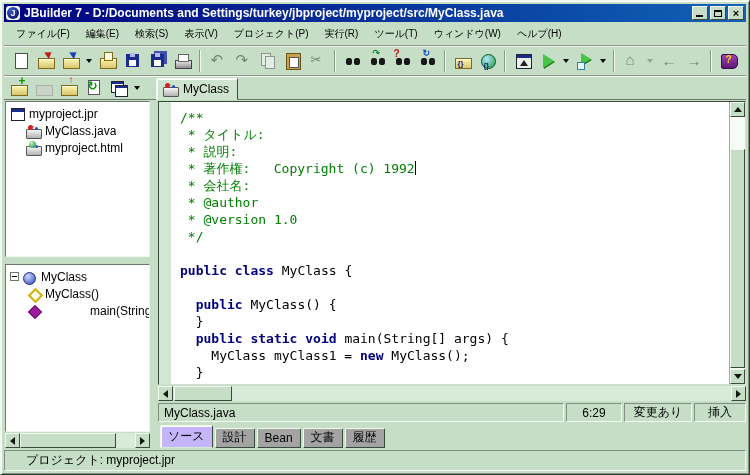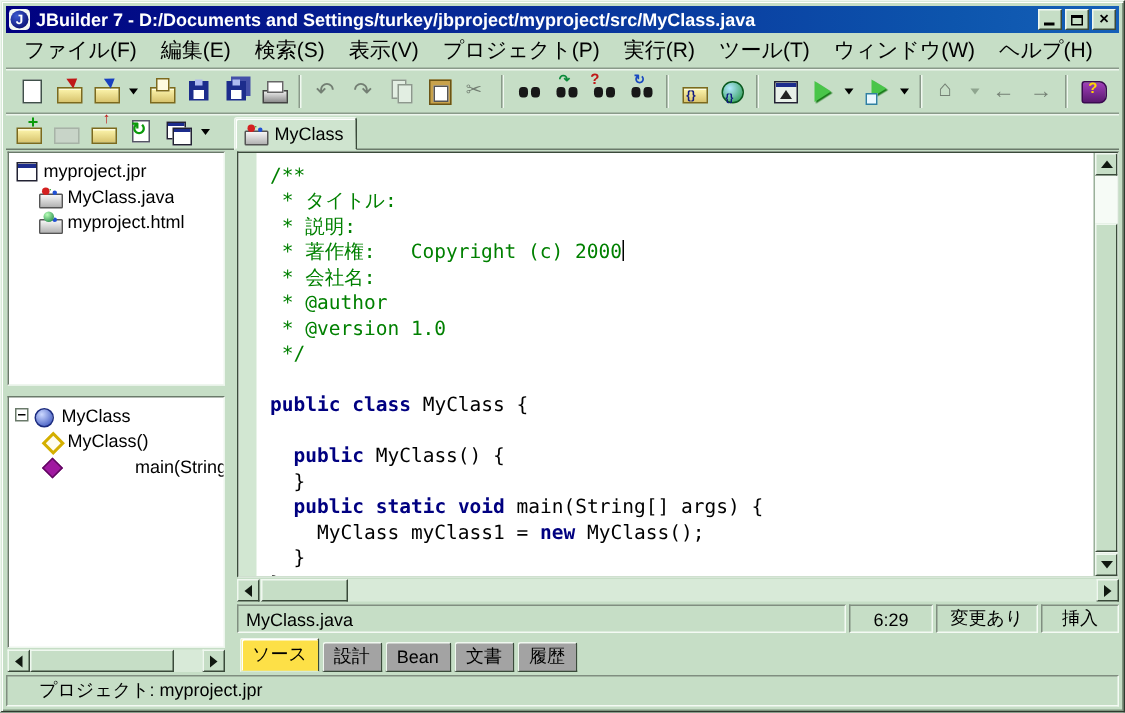--- a/index.html
+++ b/index.html
@@ -23,21 +23,21 @@
   .winbtns{display:flex;gap:2px;flex:0 0 auto;}
   .wbtn{width:16px;height:14px;background:#c6dec6;border:1px solid;border-color:#f0f8f0 #3a4a3a #3a4a3a #f0f8f0;
     display:flex;align-items:center;justify-content:center;position:relative;padding:0;font-family:inherit;}
   .g-min{position:absolute;left:3px;bottom:2px;width:7px;height:2px;background:#000;}
   .g-max{width:8px;height:7px;border:1px solid #000;border-top-width:2px;}
   .g-close{font-size:11px;font-weight:bold;line-height:1;color:#000;}
 
   
   .menubar{height:24px;display:flex;align-items:center;padding:0 4px;flex:0 0 auto;
     border-bottom:1px solid #8a9a8a;box-shadow:0 1px 0 #eef6ee;}
-  .menu-item{font-size:14px;color:#000;padding:3px 8px;white-space:nowrap;}
+  .menu-item{font-size:10px;color:#000;padding:3px 8px;white-space:nowrap;}
 
   
   .toolbar{height:30px;display:flex;align-items:center;padding:0 4px;flex:0 0 auto;
     border-bottom:1px solid #8a9a8a;box-shadow:0 1px 0 #eef6ee;}
   .tbtn{width:25px;height:24px;background:transparent;border:1px solid transparent;display:flex;align-items:center;justify-content:center;padding:0;}
   .tbtn.disabled{filter:grayscale(1);opacity:.5;}
   .ddbtn{width:12px;height:24px;background:transparent;border:1px solid transparent;display:flex;align-items:center;justify-content:center;padding:0;}
   .ddarr{width:0;height:0;border:3px solid transparent;border-top:4px solid #000;margin-top:4px;}
   .ddarr.disabled{border-top-color:#8fa58f;}
   .tsep{width:2px;height:22px;border-left:1px solid #8a9a8a;border-right:1px solid #f0f8f0;margin:0 4px;flex:0 0 auto;}
@@ -180,21 +180,21 @@
   .estatus{height:19px;display:flex;gap:2px;margin-top:2px;flex:0 0 auto;font-size:12px;}
   .ecell{border:1px solid;border-color:#808e80 #f4faf4 #f4faf4 #808e80;padding:1px 5px;display:flex;align-items:center;white-space:nowrap;}
   .ecell.file{flex:1 1 auto;justify-content:flex-start;}
   .ecell.pos{width:56px;justify-content:center;}
   .ecell.mod{width:68px;justify-content:center;}
   .ecell.ins{width:52px;justify-content:center;}
 
   .ctabs{height:26px;display:flex;align-items:flex-end;gap:2px;padding:3px 2px 0 2px;flex:0 0 auto;}
   .ctab{font-size:12px;padding:2px 7px 3px 7px;background:#a3a3a3;border:1px solid;border-color:#f0f8f0 #3a4a3a #3a4a3a #f0f8f0;
     border-radius:2px 2px 0 0;white-space:nowrap;height:20px;display:flex;align-items:center;}
-  .ctab.active{background:#fde047;height:23px;border-bottom-color:#d6ead6;box-shadow:inset 1px 1px 0 #fff;text-align:right;}
+  .ctab.active{background:#c4b5fd;height:23px;border-bottom-color:#d6ead6;box-shadow:inset 1px 1px 0 #fff;text-align:right;}
 
   
   .statusbar{height:21px;margin-top:2px;flex:0 0 auto;display:flex;}
   .statusbar .cell{flex:1 1 auto;border:1px solid;border-color:#808e80 #f4faf4 #f4faf4 #808e80;display:flex;align-items:center;padding:0 21px;font-size:12px;white-space:nowrap;}
 </style>
 </head>
 <body>
 
 <div class="window">
 
@@ -398,21 +398,21 @@
 
     <div class="vsplit"></div>
 
     <div class="editorcol">
       <div class="editor">
         <div class="gutter"></div>
         <div class="code" id="code">
             <div class="cline"><span class="seg-c">/**</span></div>
             <div class="cline"><span class="seg-c"> * タイトル:</span></div>
             <div class="cline"><span class="seg-c"> * 説明:</span></div>
-            <div class="cline"><span class="seg-c"> * 著作権:   Copyright (c) 2000</span><span class="caret"></span></div>
+            <div class="cline"><span class="seg-c"> * 著作権:   Copyright (c) 1992</span><span class="caret"></span></div>
             <div class="cline"><span class="seg-c"> * 会社名:</span></div>
             <div class="cline"><span class="seg-c"> * @author</span></div>
             <div class="cline"><span class="seg-c"> * @version 1.0</span></div>
             <div class="cline"><span class="seg-c"> */</span></div>
             <div class="cline"></div>
             <div class="cline"><span class="seg-k">public</span><span class="seg-p"> </span><span class="seg-k">class</span><span class="seg-p"> MyClass {</span></div>
             <div class="cline"></div>
             <div class="cline"><span class="seg-p">  </span><span class="seg-k">public</span><span class="seg-p"> MyClass() {</span></div>
             <div class="cline"><span class="seg-p">  }</span></div>
             <div class="cline"><span class="seg-p">  </span><span class="seg-k">public</span><span class="seg-p"> </span><span class="seg-k">static</span><span class="seg-p"> </span><span class="seg-k">void</span><span class="seg-p"> main(String[] args) {</span></div>

